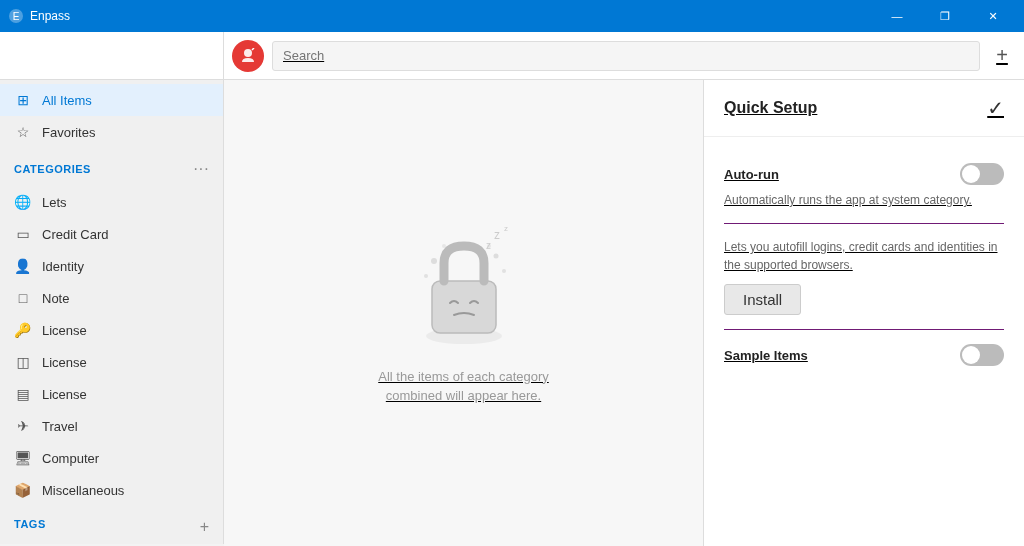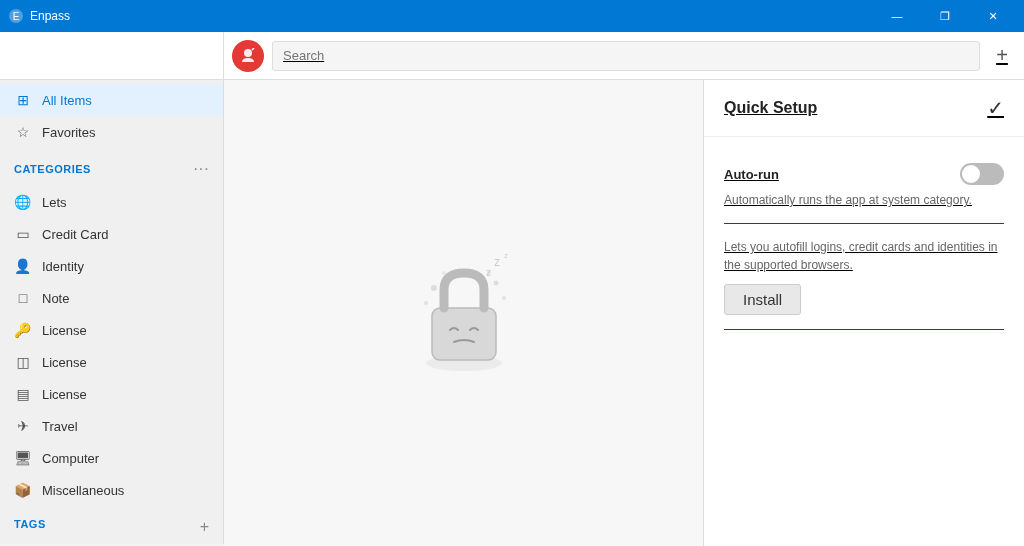--- a/index.html
+++ b/index.html
@@ -433,20 +433,21 @@
 
             <rect x="28" y="60" width="64" height="52" rx="8" ry="8" fill="#d8d8d8" stroke="#bbb" stroke-width="1.5"></rect>
 
             <path d="M40 60 L40 42 Q40 25 60 25 Q80 25 80 42 L80 60" fill="none" stroke="#bbb" stroke-width="9" stroke-linecap="round"></path>
 
             <path d="M46 82 Q50 78 54 82" fill="none" stroke="#999" stroke-width="2" stroke-linecap="round"></path>
             <path d="M66 82 Q70 78 74 82" fill="none" stroke="#999" stroke-width="2" stroke-linecap="round"></path>
 
             <path d="M50 94 Q60 90 70 94" fill="none" stroke="#999" stroke-width="2" stroke-linecap="round"></path>
           </svg>
+          <span class="empty-text">All the items of each category combined will appear here.</span>
         </div>
       </div>
 
       <div class="quick-setup-panel">
         <div class="qs-header">
           <span class="qs-title">Quick Setup</span>
           <button class="qs-check">✓</button>
         </div>
 
         <div class="qs-body">
@@ -462,19 +463,26 @@
             <div class="qs-row-desc">Automatically runs the app at system category.</div>
           </div>
 
 
           <div class="qs-row">
             <div class="qs-row-desc">Lets you autofill logins, credit cards and identities in the supported browsers.</div>
             <button class="install-btn">Install</button>
           </div>
 
           <div class="qs-row">
+            <div class="qs-row-header">
+              <span class="qs-row-title">Sample Items</span>
+              <label class="toggle">
+
+                <div class="toggle-slider off"></div>
+              </label>
+            </div>
           </div>
 
         </div>
       </div>
     </div>
   </div>
 </div>
 
 </body></html>

